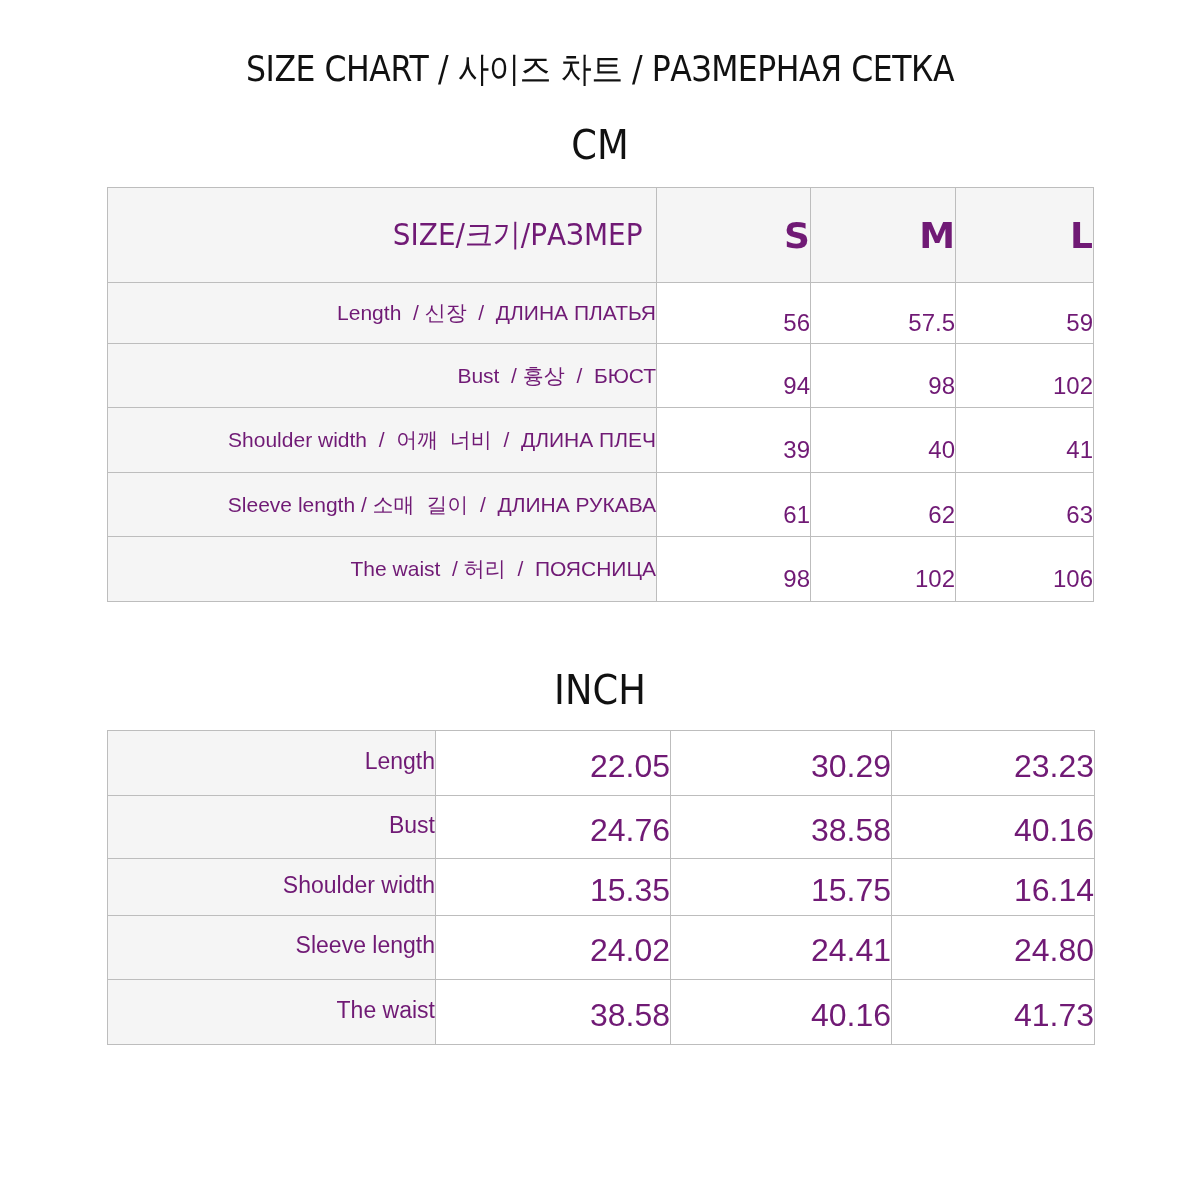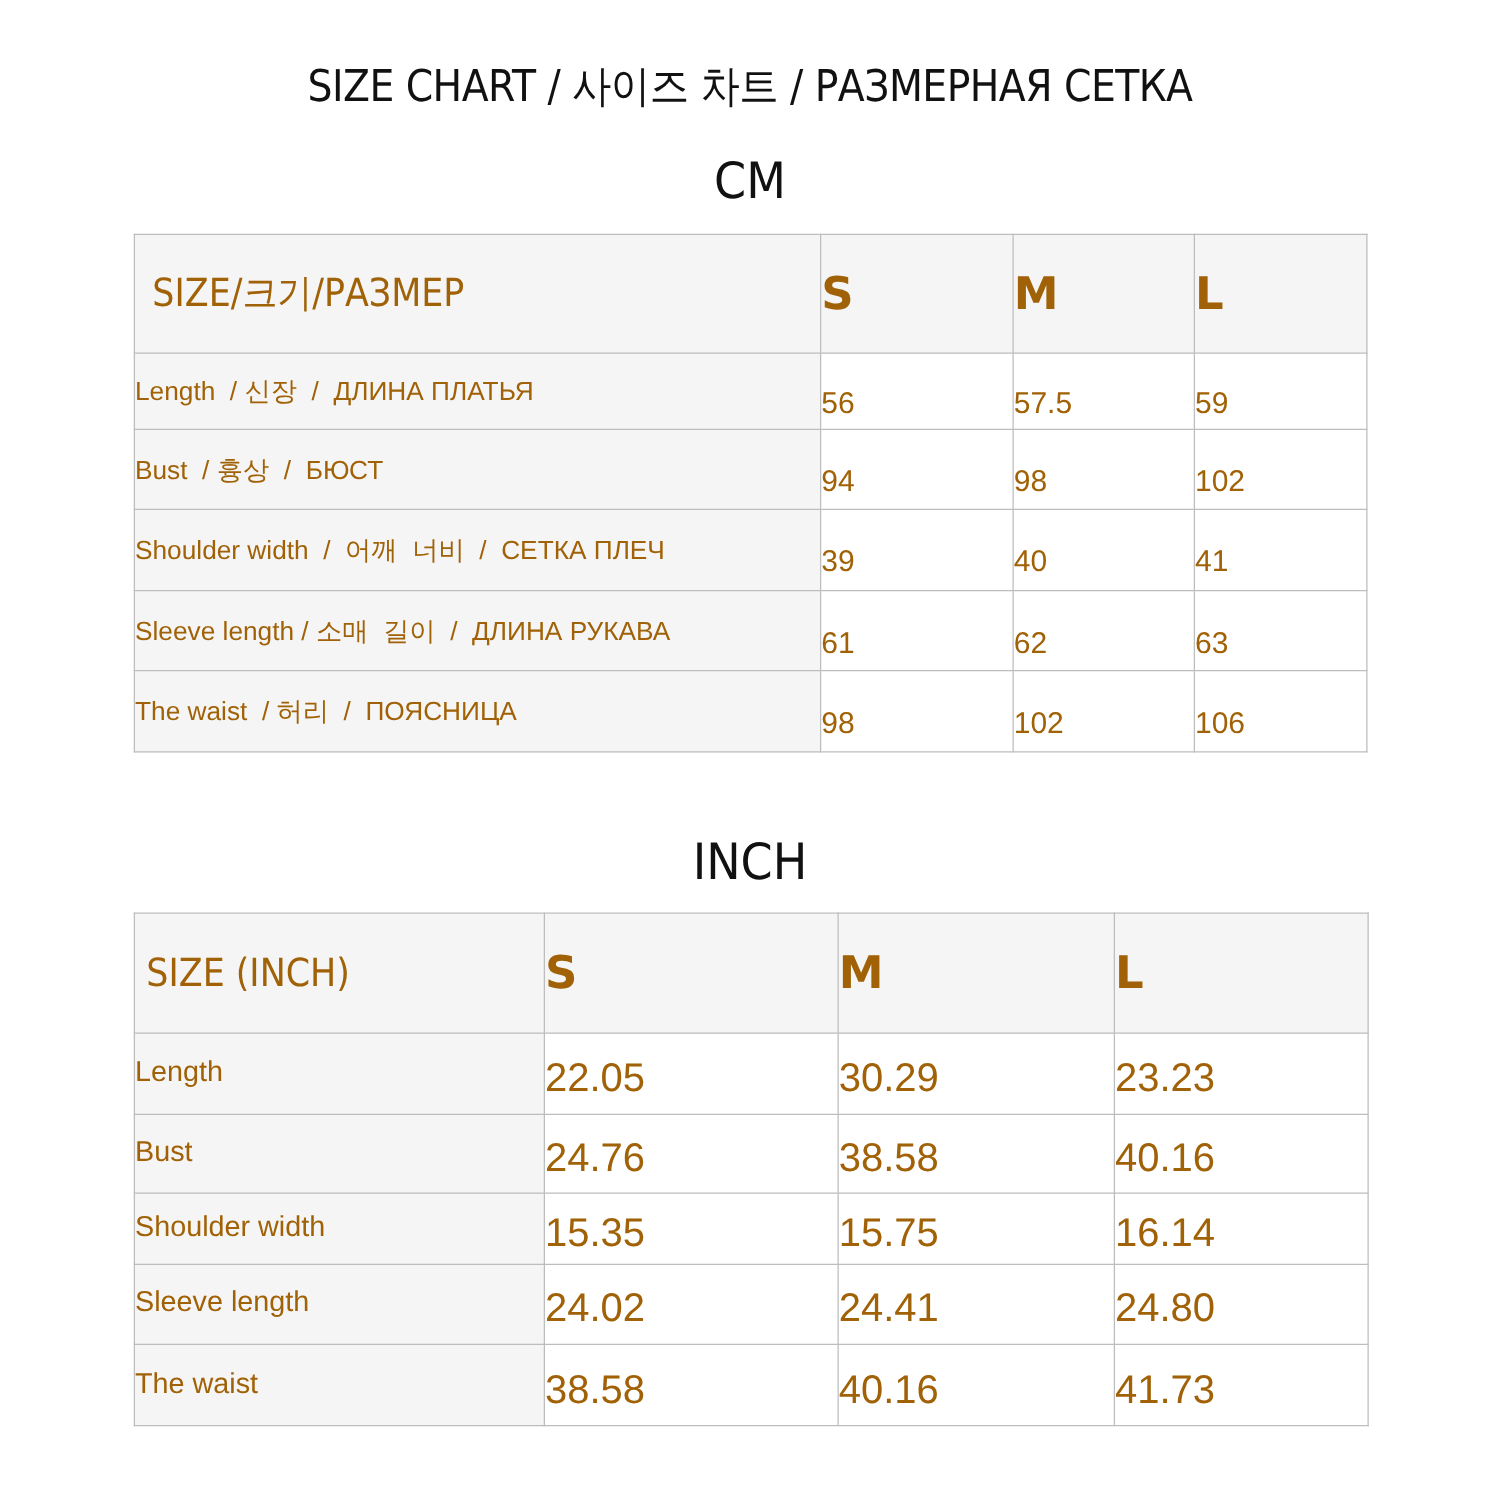--- a/index.html
+++ b/index.html
@@ -12,22 +12,22 @@
     .main-title { top: 46px; font-size: 35px; letter-spacing: -0.5px; transform: scaleX(0.9); }
     .unit-title { font-size: 40px; transform: scaleX(0.92); }
     .unit-cm { top: 122px; }
     .unit-inch { top: 667px; }
     table.sizes {
       position: absolute; border-collapse: collapse;
       font-family: "Liberation Sans", sans-serif;
       table-layout: fixed;
     }
     table.sizes td, table.sizes th {
-      border: 1px solid #bdbdbd; text-align: left; vertical-align: middle;
-      padding: 0; color: #a16207;
+      border: 1px solid #bdbdbd; text-align: right; vertical-align: middle;
+      padding: 0; color: #701a75;
     }
     .hdr { background: #f5f5f5; }
     .lbl { background: #f5f5f5; }
     .val { background: #ffffff; }
     .hdr-label { font-family: "DejaVu Sans", sans-serif; font-weight: normal; font-size: 31px; transform: scaleX(0.9); display: inline-block; }
     .hdr-size { font-family: "DejaVu Sans", sans-serif; font-weight: bold; font-size: 36px; }
     #cm-table { left: 107px; top: 187px; width: 986px; }
     #cm-table .lbl { font-size: 21px; }
     #cm-table .val { font-size: 24px; padding-top: 20px; }
     #inch-table { left: 107px; top: 730px; width: 987px; }
@@ -62,21 +62,21 @@
     <td class="val">57.5</td>
     <td class="val">59</td>
   </tr>
   <tr style="height:64px">
     <td class="lbl"><span style="white-space:pre">Bust  / 흉상  /  БЮСТ</span></td>
     <td class="val">94</td>
     <td class="val">98</td>
     <td class="val">102</td>
   </tr>
   <tr style="height:65px">
-    <td class="lbl"><span style="white-space:pre">Shoulder width  /  어깨  너비  /  СЕТКА ПЛЕЧ</span></td>
+    <td class="lbl"><span style="white-space:pre">Shoulder width  /  어깨  너비  /  ДЛИНА ПЛЕЧ</span></td>
     <td class="val">39</td>
     <td class="val">40</td>
     <td class="val">41</td>
   </tr>
   <tr style="height:64px">
     <td class="lbl"><span style="white-space:pre">Sleeve length / 소매  길이  /  ДЛИНА РУКАВА</span></td>
     <td class="val">61</td>
     <td class="val">62</td>
     <td class="val">63</td>
   </tr>
@@ -92,26 +92,20 @@
 <div class="title unit-title unit-inch">INCH</div>
 
 <table class="sizes" id="inch-table">
   <colgroup>
     <col style="width:328px">
       <col style="width:235px">
       <col style="width:221px">
       <col style="width:203px">
   </colgroup>
   <tbody>
-      <tr style="height:96px">
-    <th class="hdr"><span class="hdr-label">SIZE (INCH)</span></th>
-    <th class="hdr hdr-size">S</th>
-    <th class="hdr hdr-size">M</th>
-    <th class="hdr hdr-size">L</th>
-  </tr>
   <tr style="height:65px">
     <td class="lbl">Length</td>
     <td class="val">22.05</td>
     <td class="val">30.29</td>
     <td class="val">23.23</td>
   </tr>
   <tr style="height:63px">
     <td class="lbl">Bust</td>
     <td class="val">24.76</td>
     <td class="val">38.58</td>

